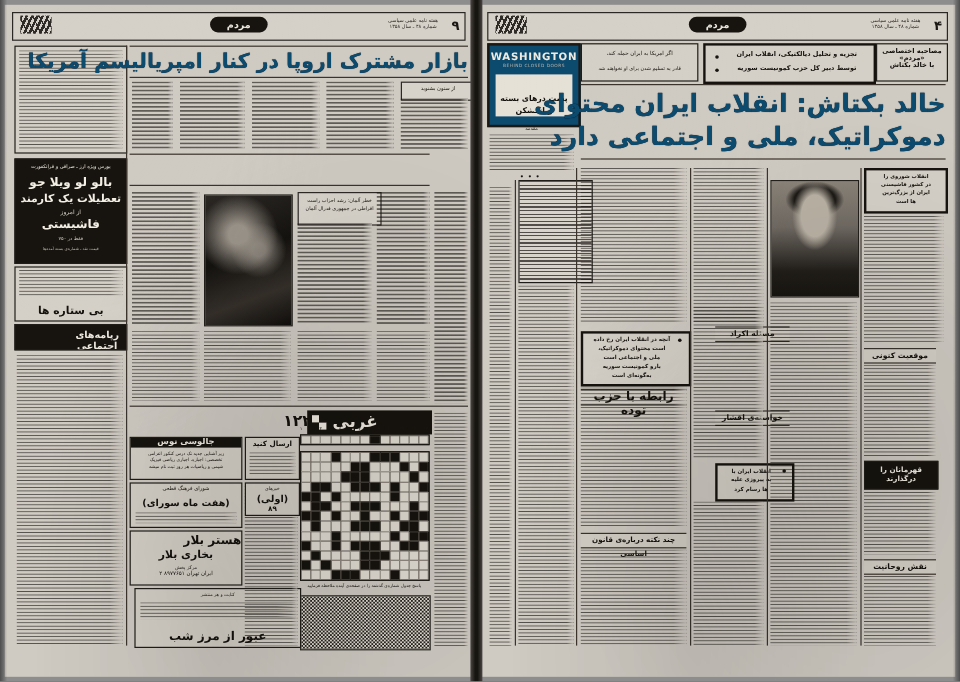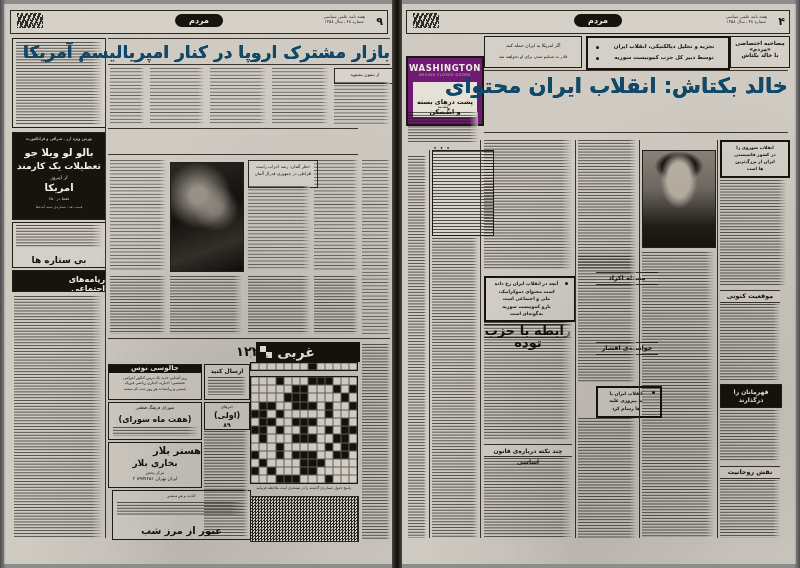--- a/index.html
+++ b/index.html
@@ -154,21 +154,21 @@
   .ad{
     position:absolute;
     border:1px solid #201d18;
     background:#d5d0c7;
     overflow:hidden;
   }
 
   
   #wash-box{
     position:absolute;left:406px;top:36px;width:74px;height:66px;
-    border:2px solid #1b1813;background:#701a75;margin-top:20px;
+    border:2px solid #1b1813;background:#0c4a6e;
   }
   #wash-title{
     position:absolute;left:0;right:0;top:5px;
     color:#f0ebe1;font-weight:bold;text-align:center;
     font-size:8.5px;letter-spacing:.6px;
   }
   #wash-sub{
     position:absolute;left:0;right:0;top:15px;
     color:#bdb6ab;text-align:center;font-size:3.6px;letter-spacing:.4px;
   }
@@ -255,32 +255,32 @@
 
     <div class="ad" style="left:8px;top:34px;width:92px;height:88px;">
       <div class="txt dense" style="left:3px;top:3px;right:3px;height:82px;"></div>
     </div>
 
     <div class="ad" style="left:8px;top:128px;width:92px;height:86px;background:#17140f;">
       <div style="position:absolute;left:0;right:0;top:3px;color:#e9e4da;font-size:4.2px;text-align:center;">بورس ویژه ارز ـ صرافی و فرانکفورت</div>
       <div style="position:absolute;left:0;right:0;top:14px;color:#f4efe5;font-size:10px;font-weight:bold;text-align:center;">بالو لو ویلا جو</div>
       <div style="position:absolute;left:0;right:0;top:28px;color:#f4efe5;font-size:9px;font-weight:bold;text-align:center;">تعطیلات یک کارمند</div>
       <div style="position:absolute;left:0;right:0;top:41px;color:#d8d2c7;font-size:5px;text-align:center;">از امروز</div>
-      <div style="position:absolute;left:0;right:0;top:49px;color:#f4efe5;font-size:10px;font-weight:bold;text-align:center;">امریکا</div>
+      <div style="position:absolute;left:0;right:0;top:49px;color:#f4efe5;font-size:10px;font-weight:bold;text-align:center;">فاشیستی</div>
       <div style="position:absolute;left:0;right:0;top:63px;color:#cdc7bc;font-size:4px;text-align:center;">فقط در ۷۵۰</div>
       <div style="position:absolute;left:0;right:0;top:72px;color:#bdb7ac;font-size:3.4px;text-align:center;">قیمت نقد ـ شماره‌ی بسته آمده‌ها</div>
     </div>
 
     <div class="ad" style="left:8px;top:218px;width:92px;height:44px;">
       <div class="txt dense" style="left:3px;top:2px;right:3px;height:22px;"></div>
       <div style="position:absolute;left:0;right:0;bottom:2px;font-size:9px;font-weight:bold;text-align:center;color:#14110c;">بی ستاره ها</div>
     </div>
 
     <div class="ad" style="left:8px;top:266px;width:92px;height:20px;background:#17140f;">
-      <div style="position:absolute;left:0;right:0;top:4px;color:#f0ebe1;font-size:8px;font-weight:bold;margin-left:44px;">رپامه‌های اجتماعی</div>
+      <div style="position:absolute;left:0;right:0;top:4px;color:#f0ebe1;font-size:8px;font-weight:bold;text-align:center;margin-left:44px;">رپامه‌های اجتماعی</div>
     </div>
 
     <div class="txt dense" style="left:10px;top:292px;width:88px;height:242px;"></div>
     <div class="rule vrule" style="left:101px;top:34px;height:500px;"></div>
 
     <div class="rule hrule" style="left:104px;top:34px;width:282px;"></div>
     <div class="hl" id="left-hl-1" style="left:104px;top:38px;width:282px;font-size:17px;">بازار مشترک اروپا در کنار امپریالیسم آمریکا</div>
     <div class="rule hrule" style="left:104px;top:60px;width:282px;"></div>
 
     <div class="kicker" style="left:330px;top:64px;width:54px;height:10px;font-size:4.4px;">از ستون بشنوید</div>
@@ -600,20 +600,21 @@
         <span>و انگشکن</span>
       </div>
       <div id="wash-dot"></div>
     </div>
     <div style="position:absolute;left:6px;top:100px;width:74px;font-size:4px;color:#1d1a15;text-align:center;">مقدمه</div>
     <div class="txt dense" style="left:8px;top:108px;width:70px;height:30px;"></div>
     <div style="position:absolute;left:6px;top:140px;width:74px;text-align:center;font-size:6px;color:#17140f;letter-spacing:3px;">•••</div>
 
     <div class="rule hrule" style="left:84px;top:66px;width:304px;"></div>
     <div class="hl" style="left:84px;top:70px;width:304px;font-size:21px;">خالد بکتاش: انقلاب ایران محتوای</div>
+    <div class="hl" style="left:84px;top:98px;width:304px;font-size:21px;">دموکراتیک، ملی و اجتماعی دارد</div>
     <div class="rule hrule" style="left:84px;top:128px;width:304px;"></div>
 
     <div class="photo photo-portrait" style="left:242px;top:146px;width:72px;height:96px;">
       <span class="sr">خالد بکتاش ـ دبیر کل حزب کمونیست سوریه در مصاحبه با «مردم»</span>
     </div>
     <div class="photo photo-doc" style="left:32px;top:146px;width:60px;height:84px;">
       <span class="sr">تصویر نخستین شماره‌ی روزنامه حزب</span>
     </div>
 
     <div class="ad" style="left:320px;top:136px;width:66px;height:34px;border:2px solid #16130e;">
@@ -645,21 +646,21 @@
       </div>
     </div>
 
     <div class="ad" style="left:320px;top:380px;width:60px;height:22px;background:#16130e;">
       <div style="position:absolute;left:2px;right:2px;top:3px;font-size:6px;line-height:8px;color:#f2ede3;text-align:center;font-weight:bold;">
         <span>قهرمانان را</span><br>
         <span>درگذارند</span>
       </div>
     </div>
 
-    <div class="subhead" style="left:84px;top:320px;width:88px;height:12px;font-size:13px;line-height:12px;">رابطه با حزب توده</div>
+    <div class="subhead" style="left:84px;top:320px;width:88px;height:12px;font-size:10px;line-height:12px;">رابطه با حزب توده</div>
     <div class="subhead" style="left:196px;top:268px;width:62px;height:11px;font-size:6.4px;line-height:11px;">مسئله اکراد</div>
     <div class="subhead" style="left:196px;top:338px;width:62px;height:11px;font-size:6.4px;line-height:11px;">خواسته‌ی اقشار</div>
     <div class="subhead" style="left:320px;top:286px;width:60px;height:11px;font-size:6.4px;line-height:11px;">موقعیت کنونی</div>
     <div class="subhead" style="left:84px;top:440px;width:88px;height:11px;font-size:6px;line-height:11px;">چند نکته درباره‌ی قانون اساسی</div>
     <div class="subhead" style="left:320px;top:462px;width:60px;height:11px;font-size:6.4px;line-height:11px;">نقش روحانیت</div>
 
     <div class="txt dense" style="left:8px;top:152px;width:18px;height:382px;"></div>
     <div class="txt dense" style="left:32px;top:234px;width:46px;height:300px;"></div>
     <div class="txt dense" style="left:84px;top:136px;width:88px;height:130px;"></div>
     <div class="txt dense" style="left:84px;top:318px;width:88px;height:118px;"></div>

